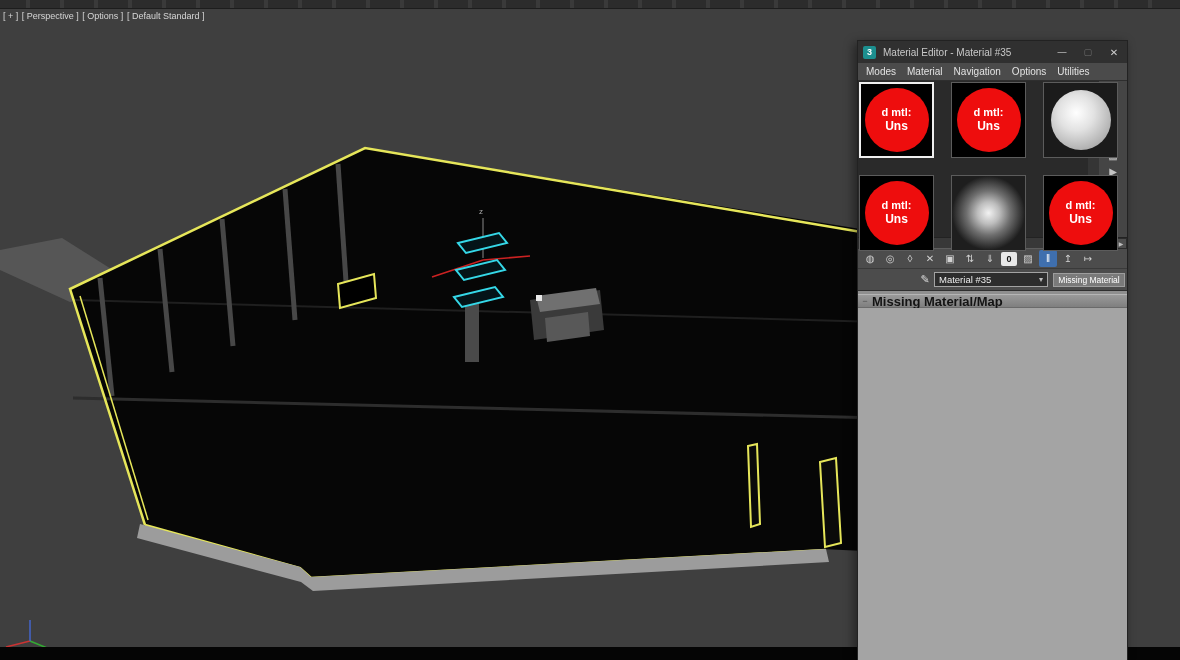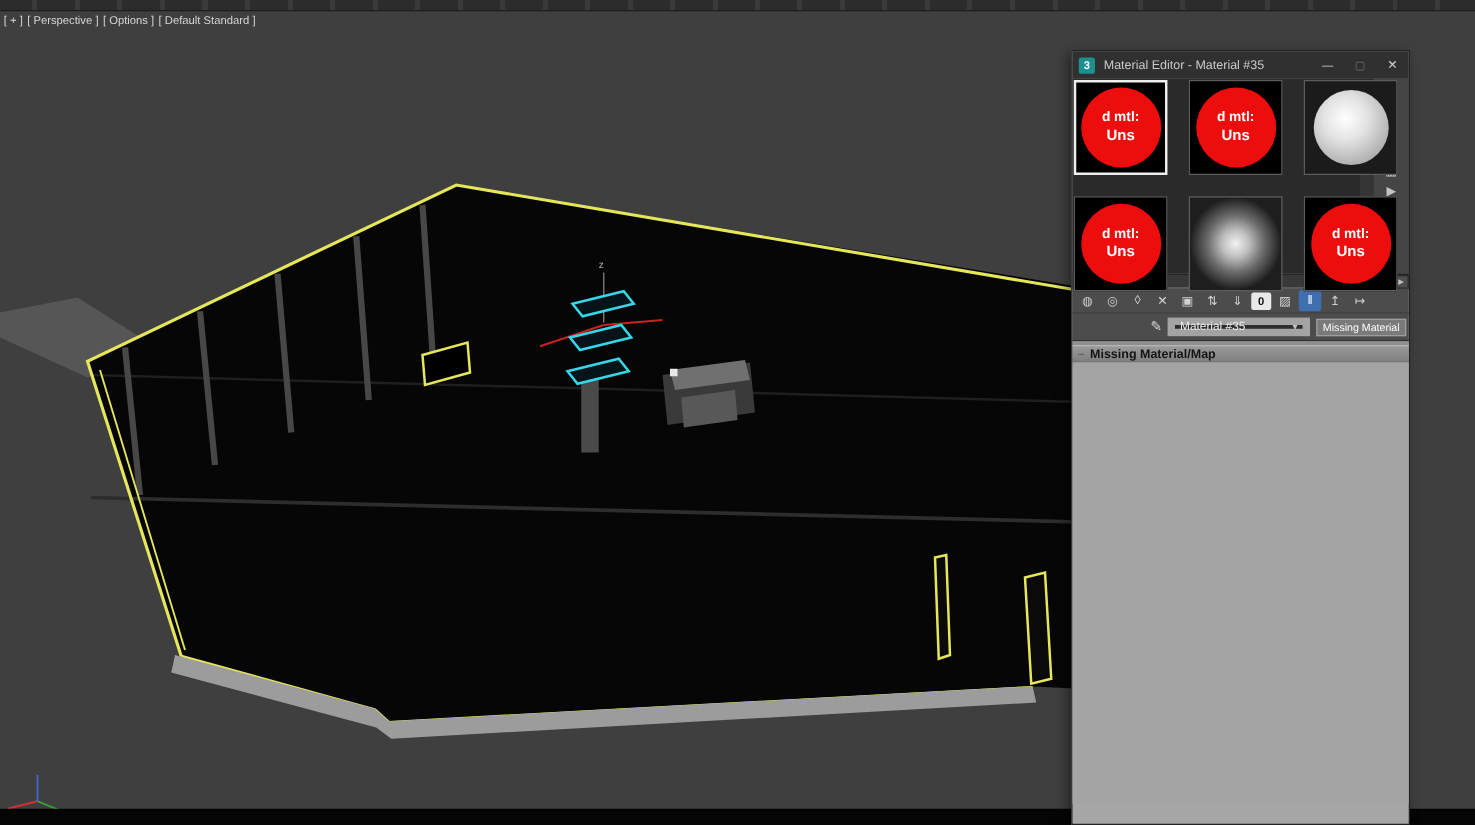--- a/index.html
+++ b/index.html
@@ -72,31 +72,31 @@
   .me-toolbar { height:21px; background:#4c4c4c; display:flex; align-items:center; gap:2px;
     padding:0 3px; border-top:1px solid #5d5d5d; border-bottom:1px solid #3a3a3a; }
   .tbtn { width:18px; height:17px; display:flex; align-items:center; justify-content:center;
     color:#d2d2d2; font-size:10px; border-radius:2px; cursor:pointer; }
   .tbtn.active { background:#3f6fae; color:#fff; }
   .tbtn.boxed { background:#e8e8e8; color:#111; font-weight:bold; font-size:9px; width:16px; height:14px; }
 
   .me-namerow { height:22px; background:#4c4c4c; display:flex; align-items:center;
     border-bottom:1px solid #2f2f2f; }
   .eyedrop { margin-left:58px; width:18px; color:#d8d8d8; font-size:11px; text-align:center; cursor:pointer; }
-  .namebox { width:114px; height:15px; background:#2d2d2d; border:6px solid #a3a3a3; color:#ececec;
+  .namebox { width:114px; height:15px; background:#2d2d2d; border:1px solid #a3a3a3; color:#ececec;
     font-size:9.5px; display:flex; align-items:center; padding:0 4px; cursor:pointer; }
   .namebox .caret { margin-left:auto; font-size:8px; color:#bdbdbd; }
   .typebtn { margin-left:5px; width:72px; height:14px; background:#7a7a7a; border:1px solid #9d9d9d;
     color:#ffffff; font-size:8.5px; display:flex; align-items:center; justify-content:center; cursor:pointer;text-align:right; }
 
   .rollout-gap { height:3px; background:#8f8f8f; }
   .rollout-head { height:14px; background:linear-gradient(#9a9a9a,#7f7f7f); display:flex; align-items:center;
     border-top:1px solid #b5b5b5; border-bottom:1px solid #6a6a6a; cursor:pointer; }
   .rollout-head .marker { width:14px; text-align:center; color:#4f4f4f; font-size:9px; }
-  .rollout-head .rtitle { color:#141414; font-size:10px; font-weight:bold; }
+  .rollout-head .rtitle { color:#141414; font-size:13px; font-weight:bold; }
   .rollout-body { height:66px; background:#b2b2b2; padding-top:6px; }
   .rollout-body .txt { margin-left:72px; color:#1e1e1e; font-size:8.5px; line-height:10px; }
   .me-rest { flex:1; background:#a4a4a4; }
   .me-lower { display:flex; flex-direction:column; height:calc(620px - 22px - 18px - 156px - 11px - 21px - 22px); }
 </style>
 </head>
 <body>
 
 <div class="stage">
 
@@ -170,20 +170,27 @@
   <div class="me">
 
     <div class="me-title">
       <span class="me-appicon">3</span>
       <span class="me-title-text">Material Editor - Material #35</span>
       <span class="wbtn">—</span>
       <span class="wbtn dim">▢</span>
       <span class="wbtn close">✕</span>
     </div>
 
+    <div class="me-menubar">
+      <span>Modes</span>
+      <span>Material</span>
+      <span>Navigation</span>
+      <span>Options</span>
+      <span>Utilities</span>
+    </div>
 
     <div class="me-samples">
       <div class="slot-grid">
         <div class="slot selected">
           <div class="mcircle">
             <span class="l1">d mtl:</span>
             <span class="l2">Uns</span>
           </div>
         </div>
         <div class="slot">

